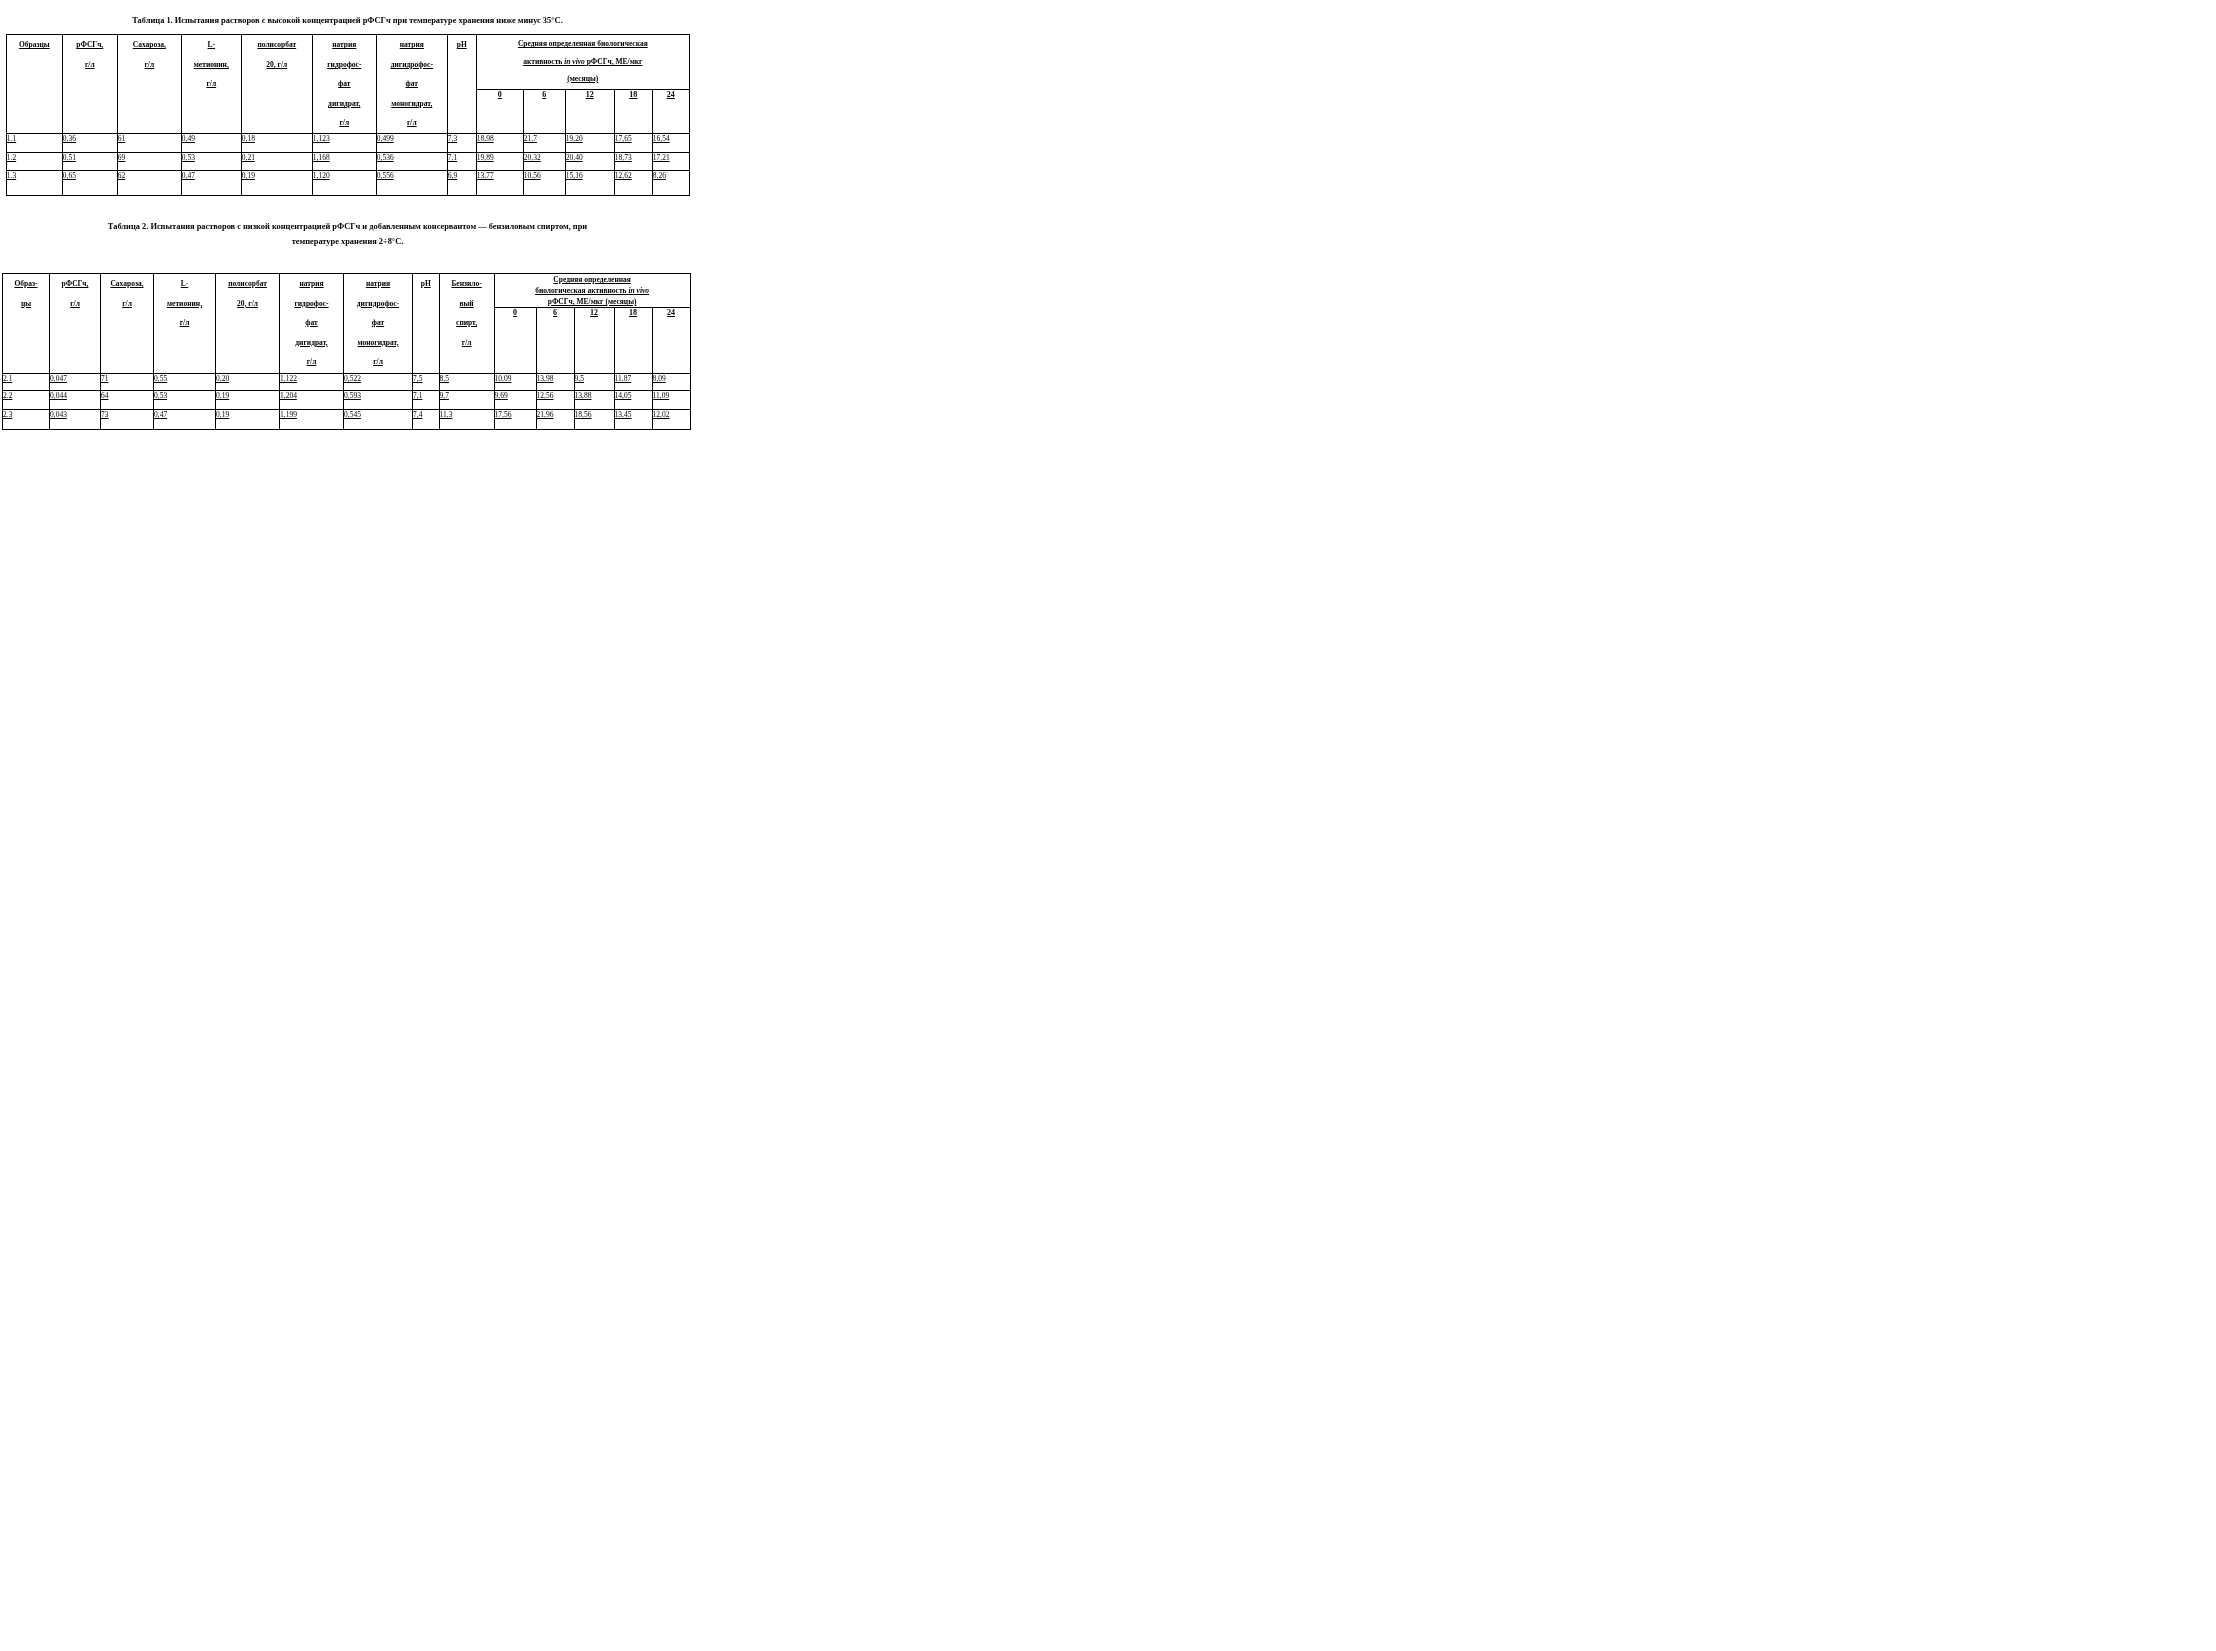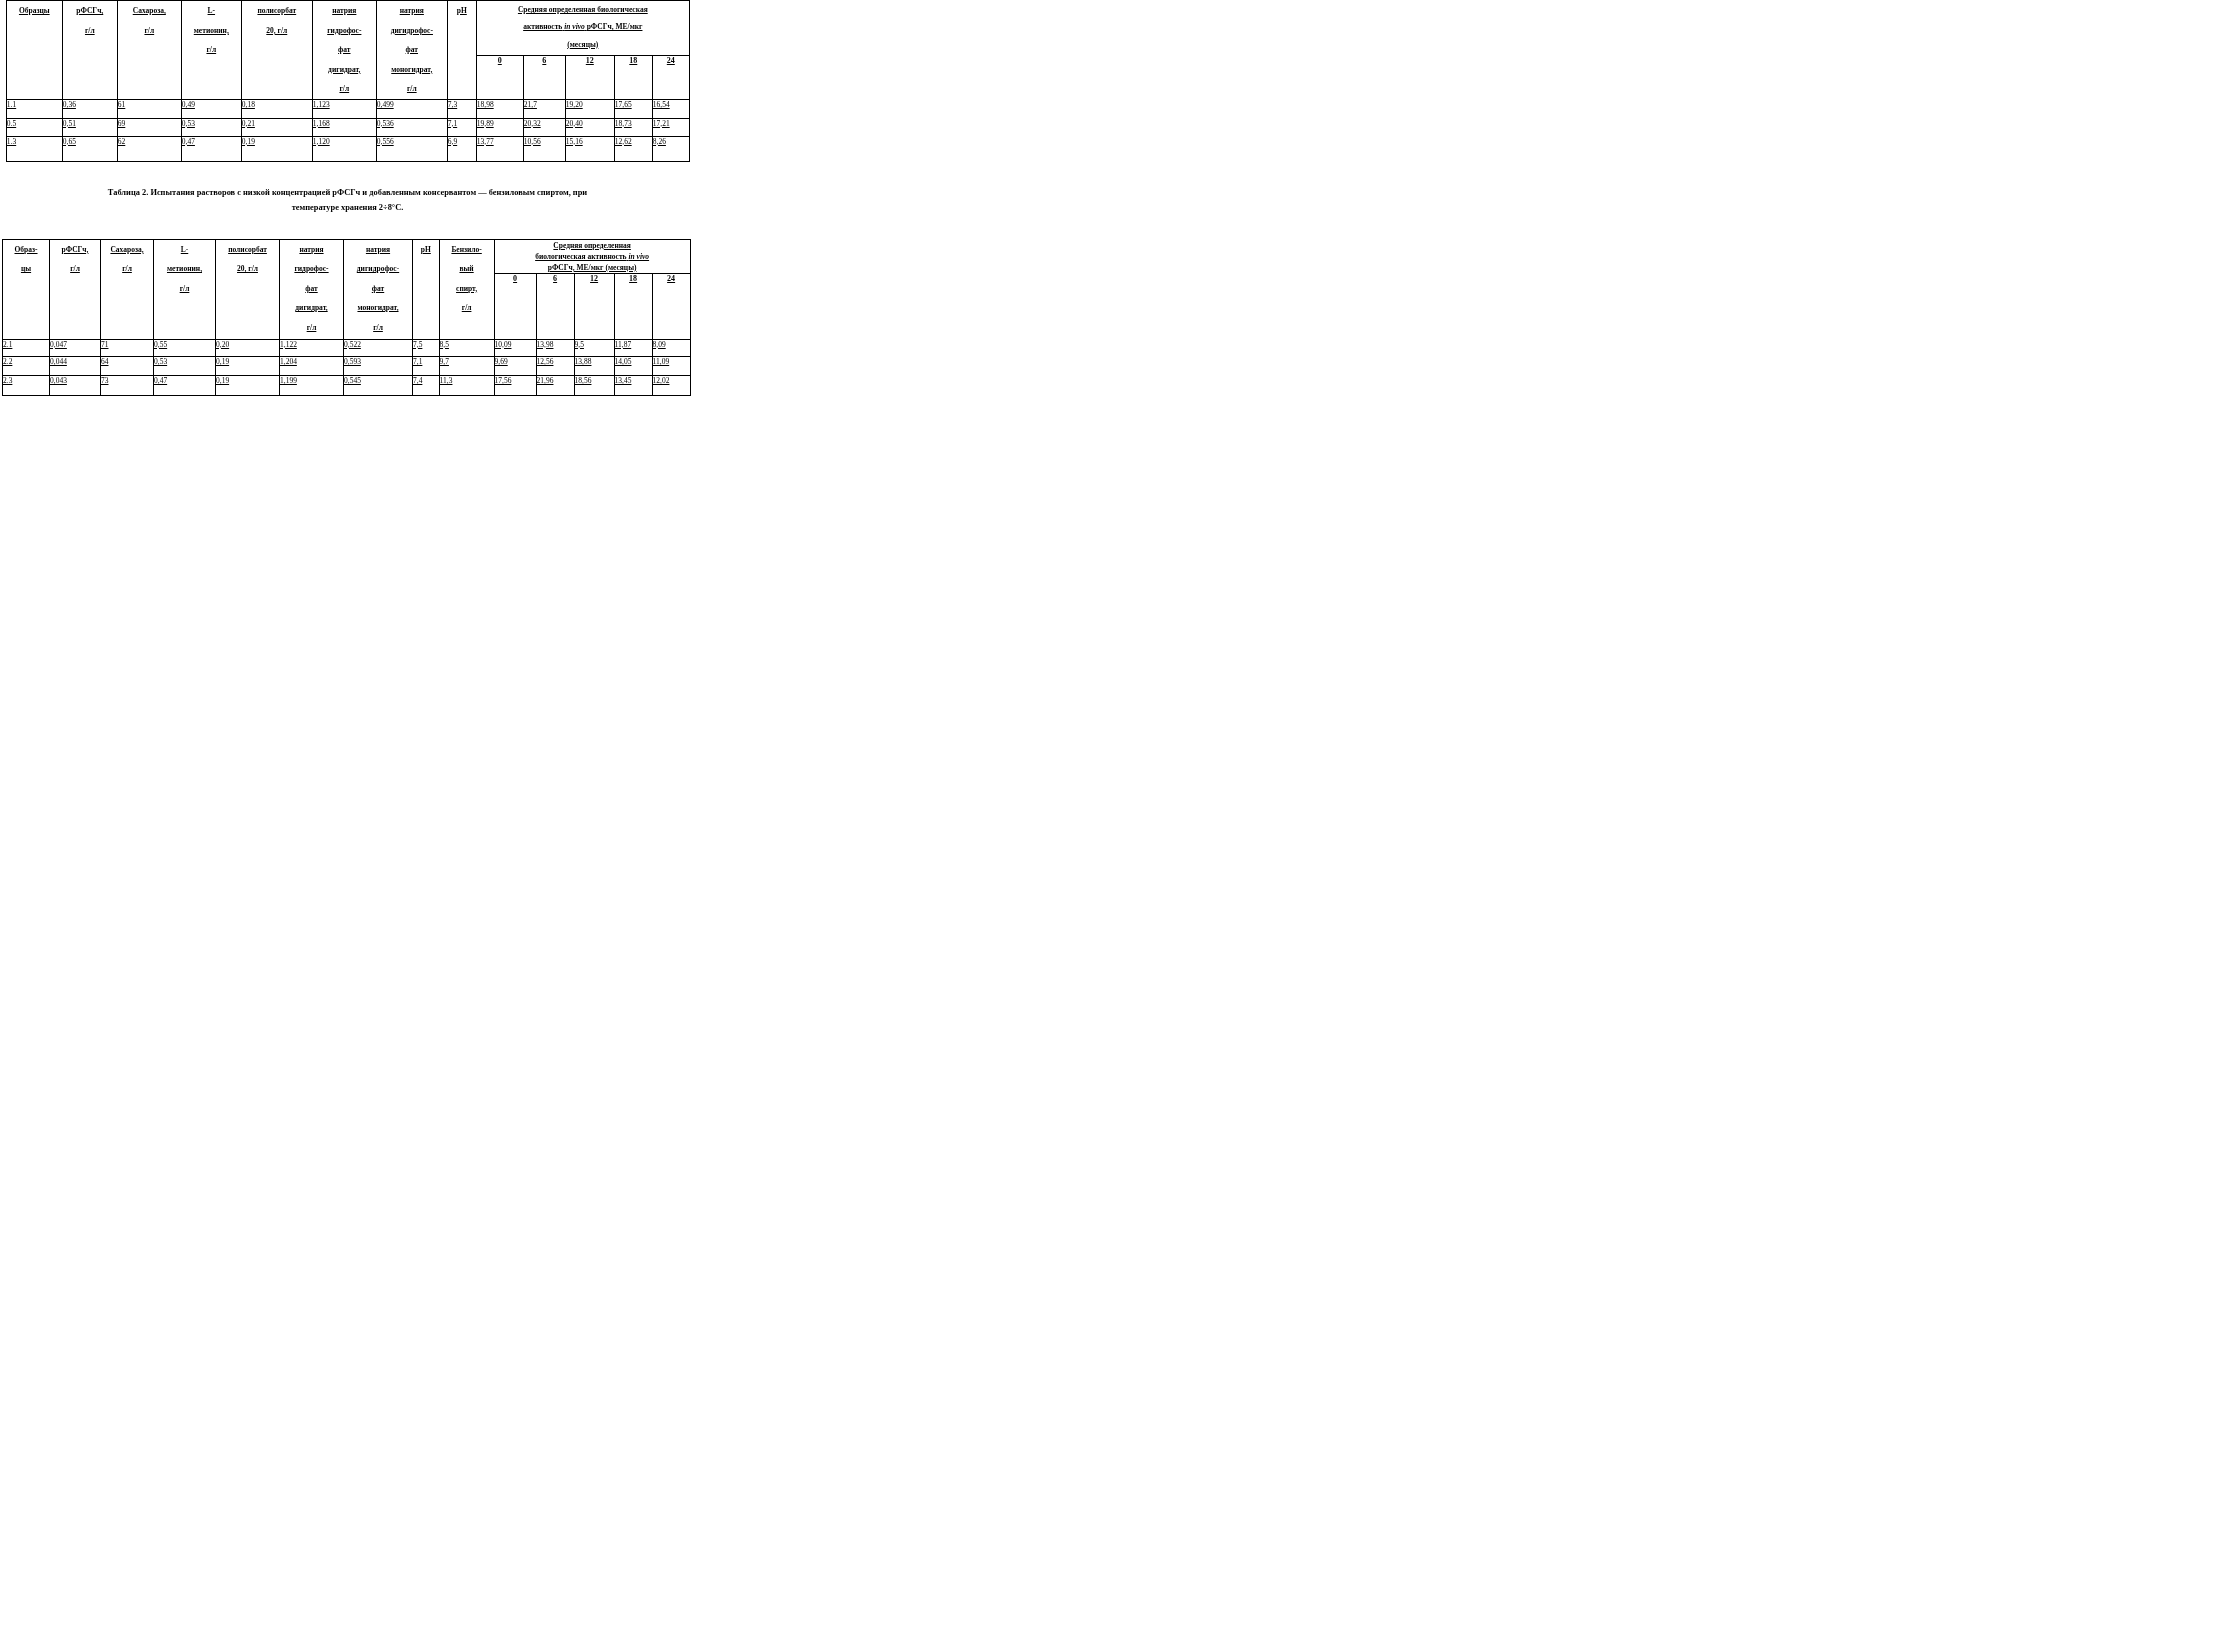--- a/index.html
+++ b/index.html
@@ -88,20 +88,21 @@
   #table-2 tr.hrow2    { height: 66px; }
   #table-2 tbody tr:nth-child(1) { height: 17.3px; }
   #table-2 tbody tr:nth-child(2) { height: 19px; }
   #table-2 tbody tr:nth-child(3) { height: 20px; }
 </style>
 </head>
 <body>
 
 <div class="page">
 
+  <div class="doc-title title-1">Таблица 1. Испытания растворов с высокой концентрацией рФСГч при температуре хранения ниже минус 35°С.</div>
 
   <table class="sci-table" id="table-1">
     <colgroup>
       <col style="width:56px">
         <col style="width:55px">
         <col style="width:64px">
       <col style="width:60px">
         <col style="width:71px">
         <col style="width:64px">
       <col style="width:71px">
@@ -159,21 +160,21 @@
           <td class="data-cell">1,123</td>
           <td class="data-cell">0,499</td>
           <td class="data-cell">7,3</td>
           <td class="data-cell">18,98</td>
           <td class="data-cell">21,7</td>
           <td class="data-cell">19,20</td>
           <td class="data-cell">17,65</td>
           <td class="data-cell">16,54</td>
         </tr>
         <tr>
-          <td class="data-cell">0.5</td>
+          <td class="data-cell">1.2</td>
           <td class="data-cell">0,51</td>
           <td class="data-cell">69</td>
           <td class="data-cell">0,53</td>
           <td class="data-cell">0,21</td>
           <td class="data-cell">1,168</td>
           <td class="data-cell">0,536</td>
           <td class="data-cell">7,1</td>
           <td class="data-cell">19,89</td>
           <td class="data-cell">20,32</td>
           <td class="data-cell">20,40</td>

